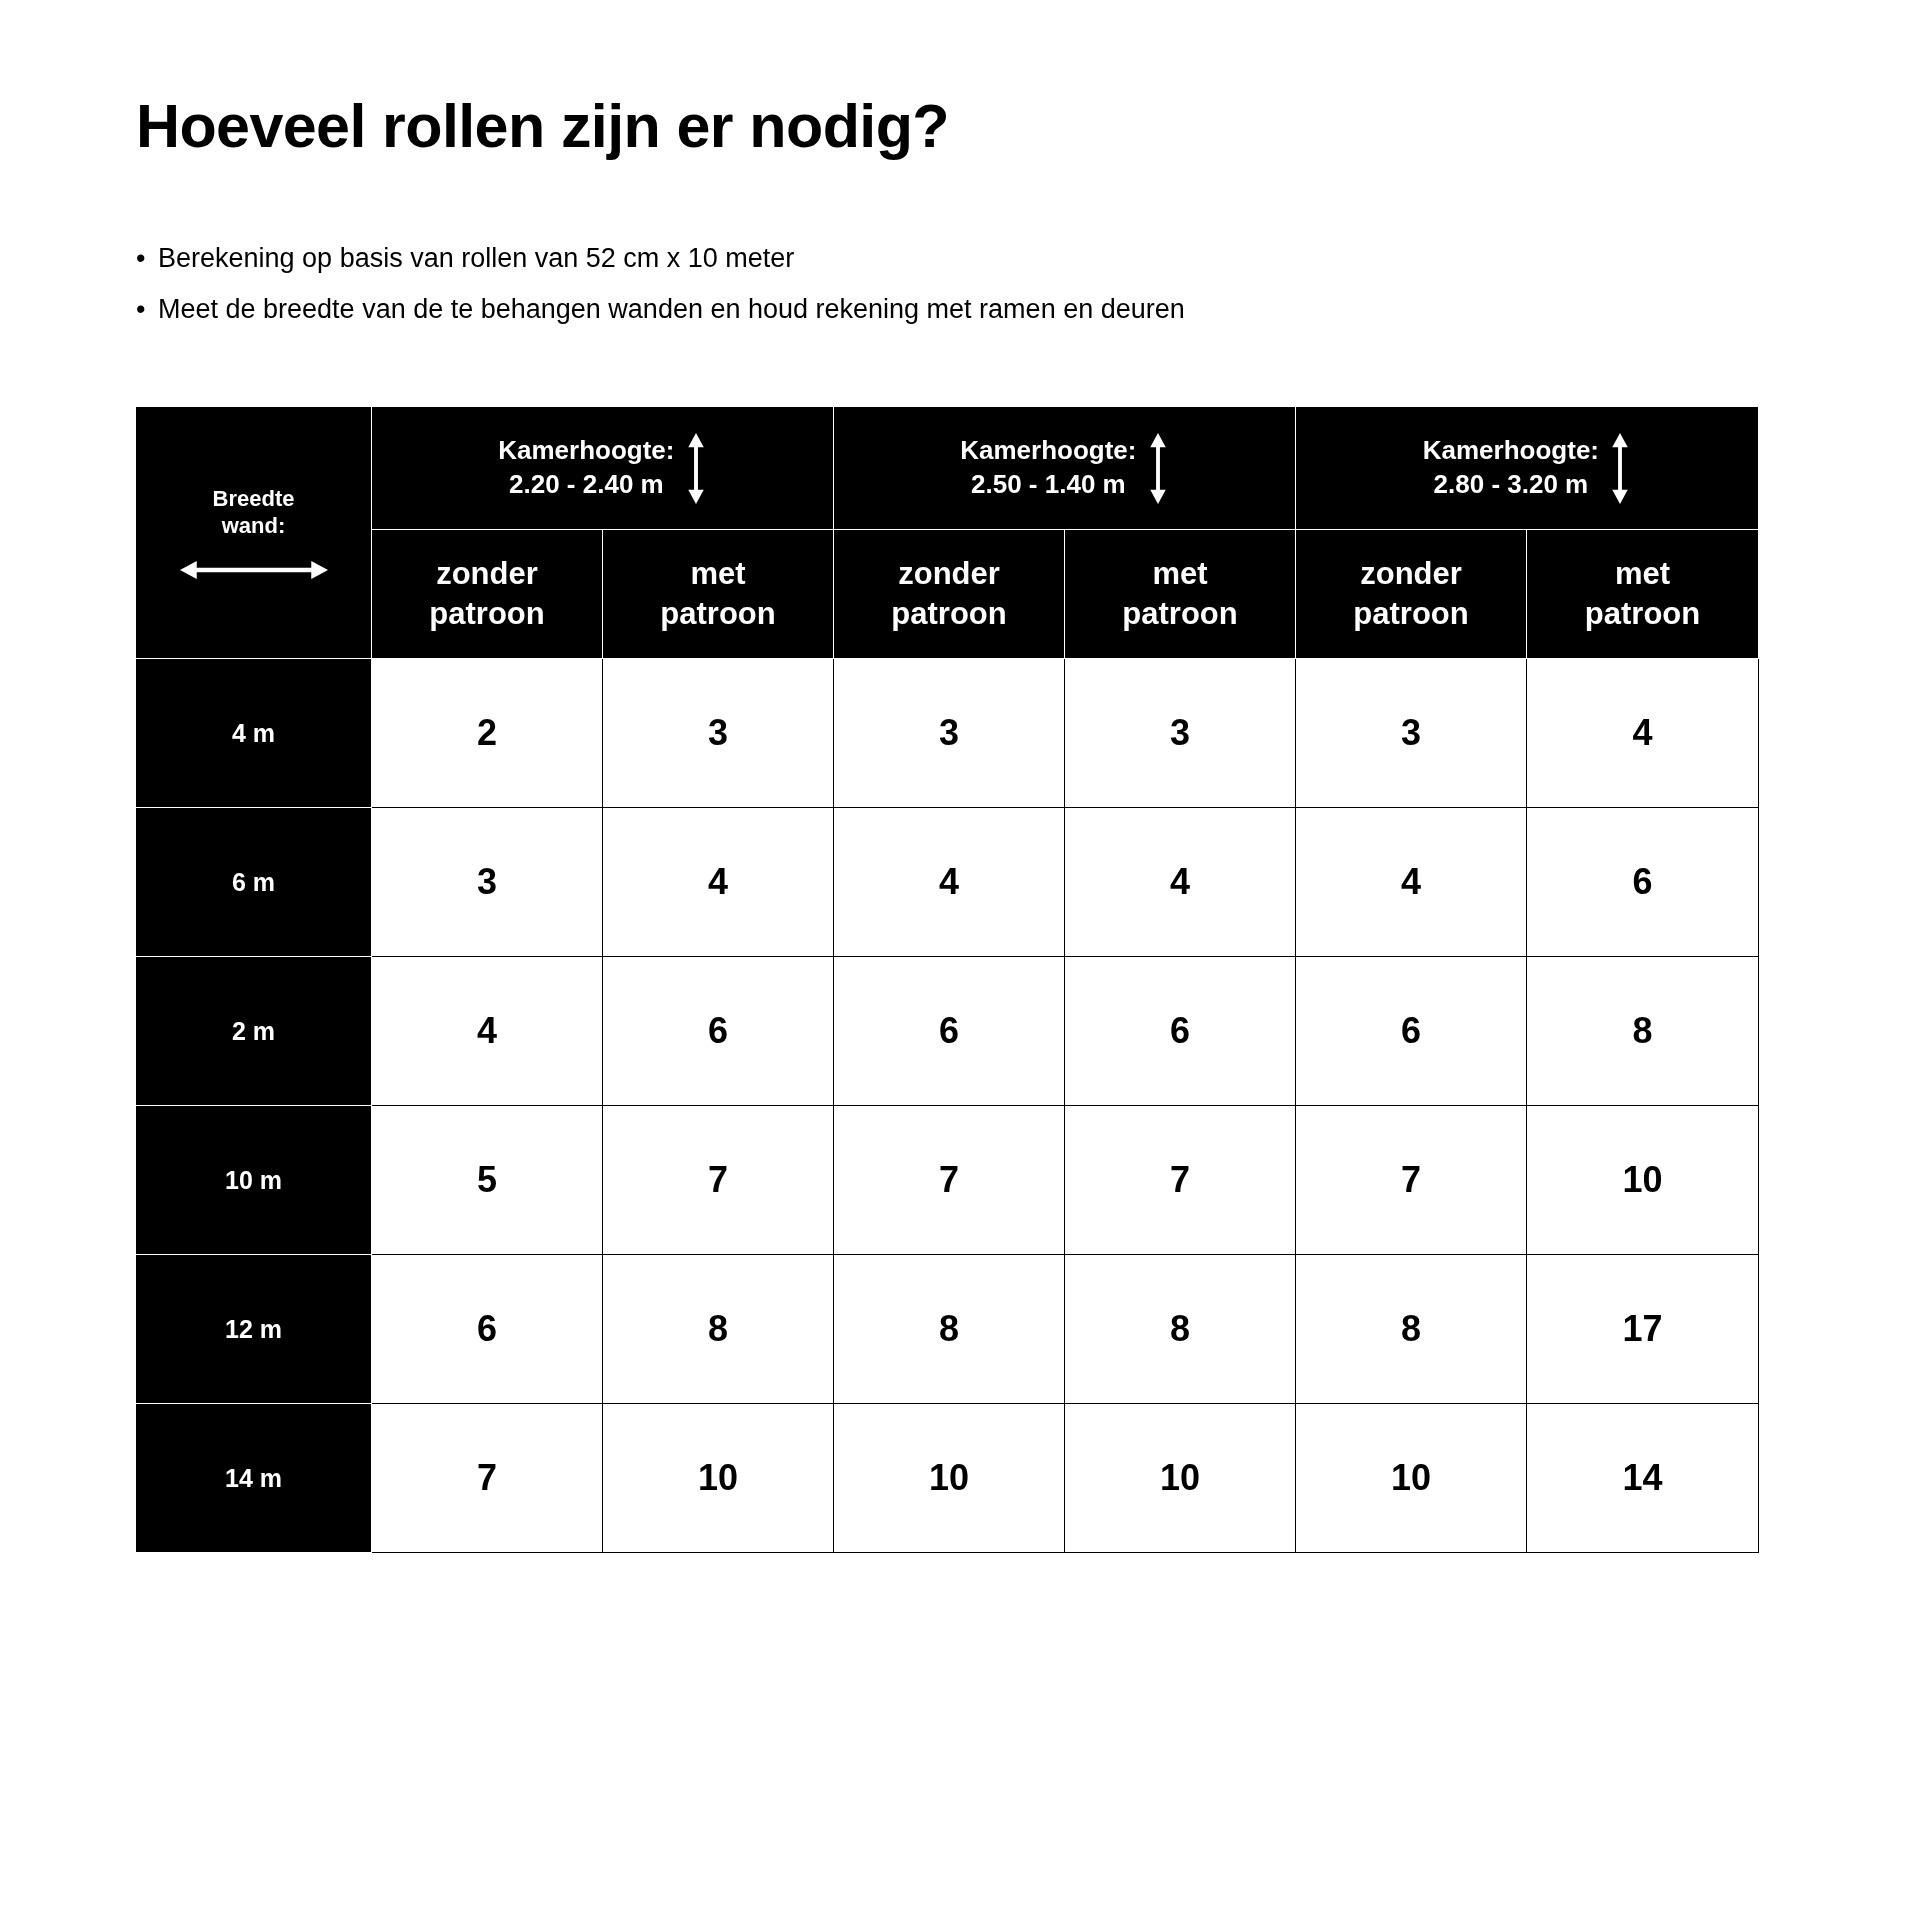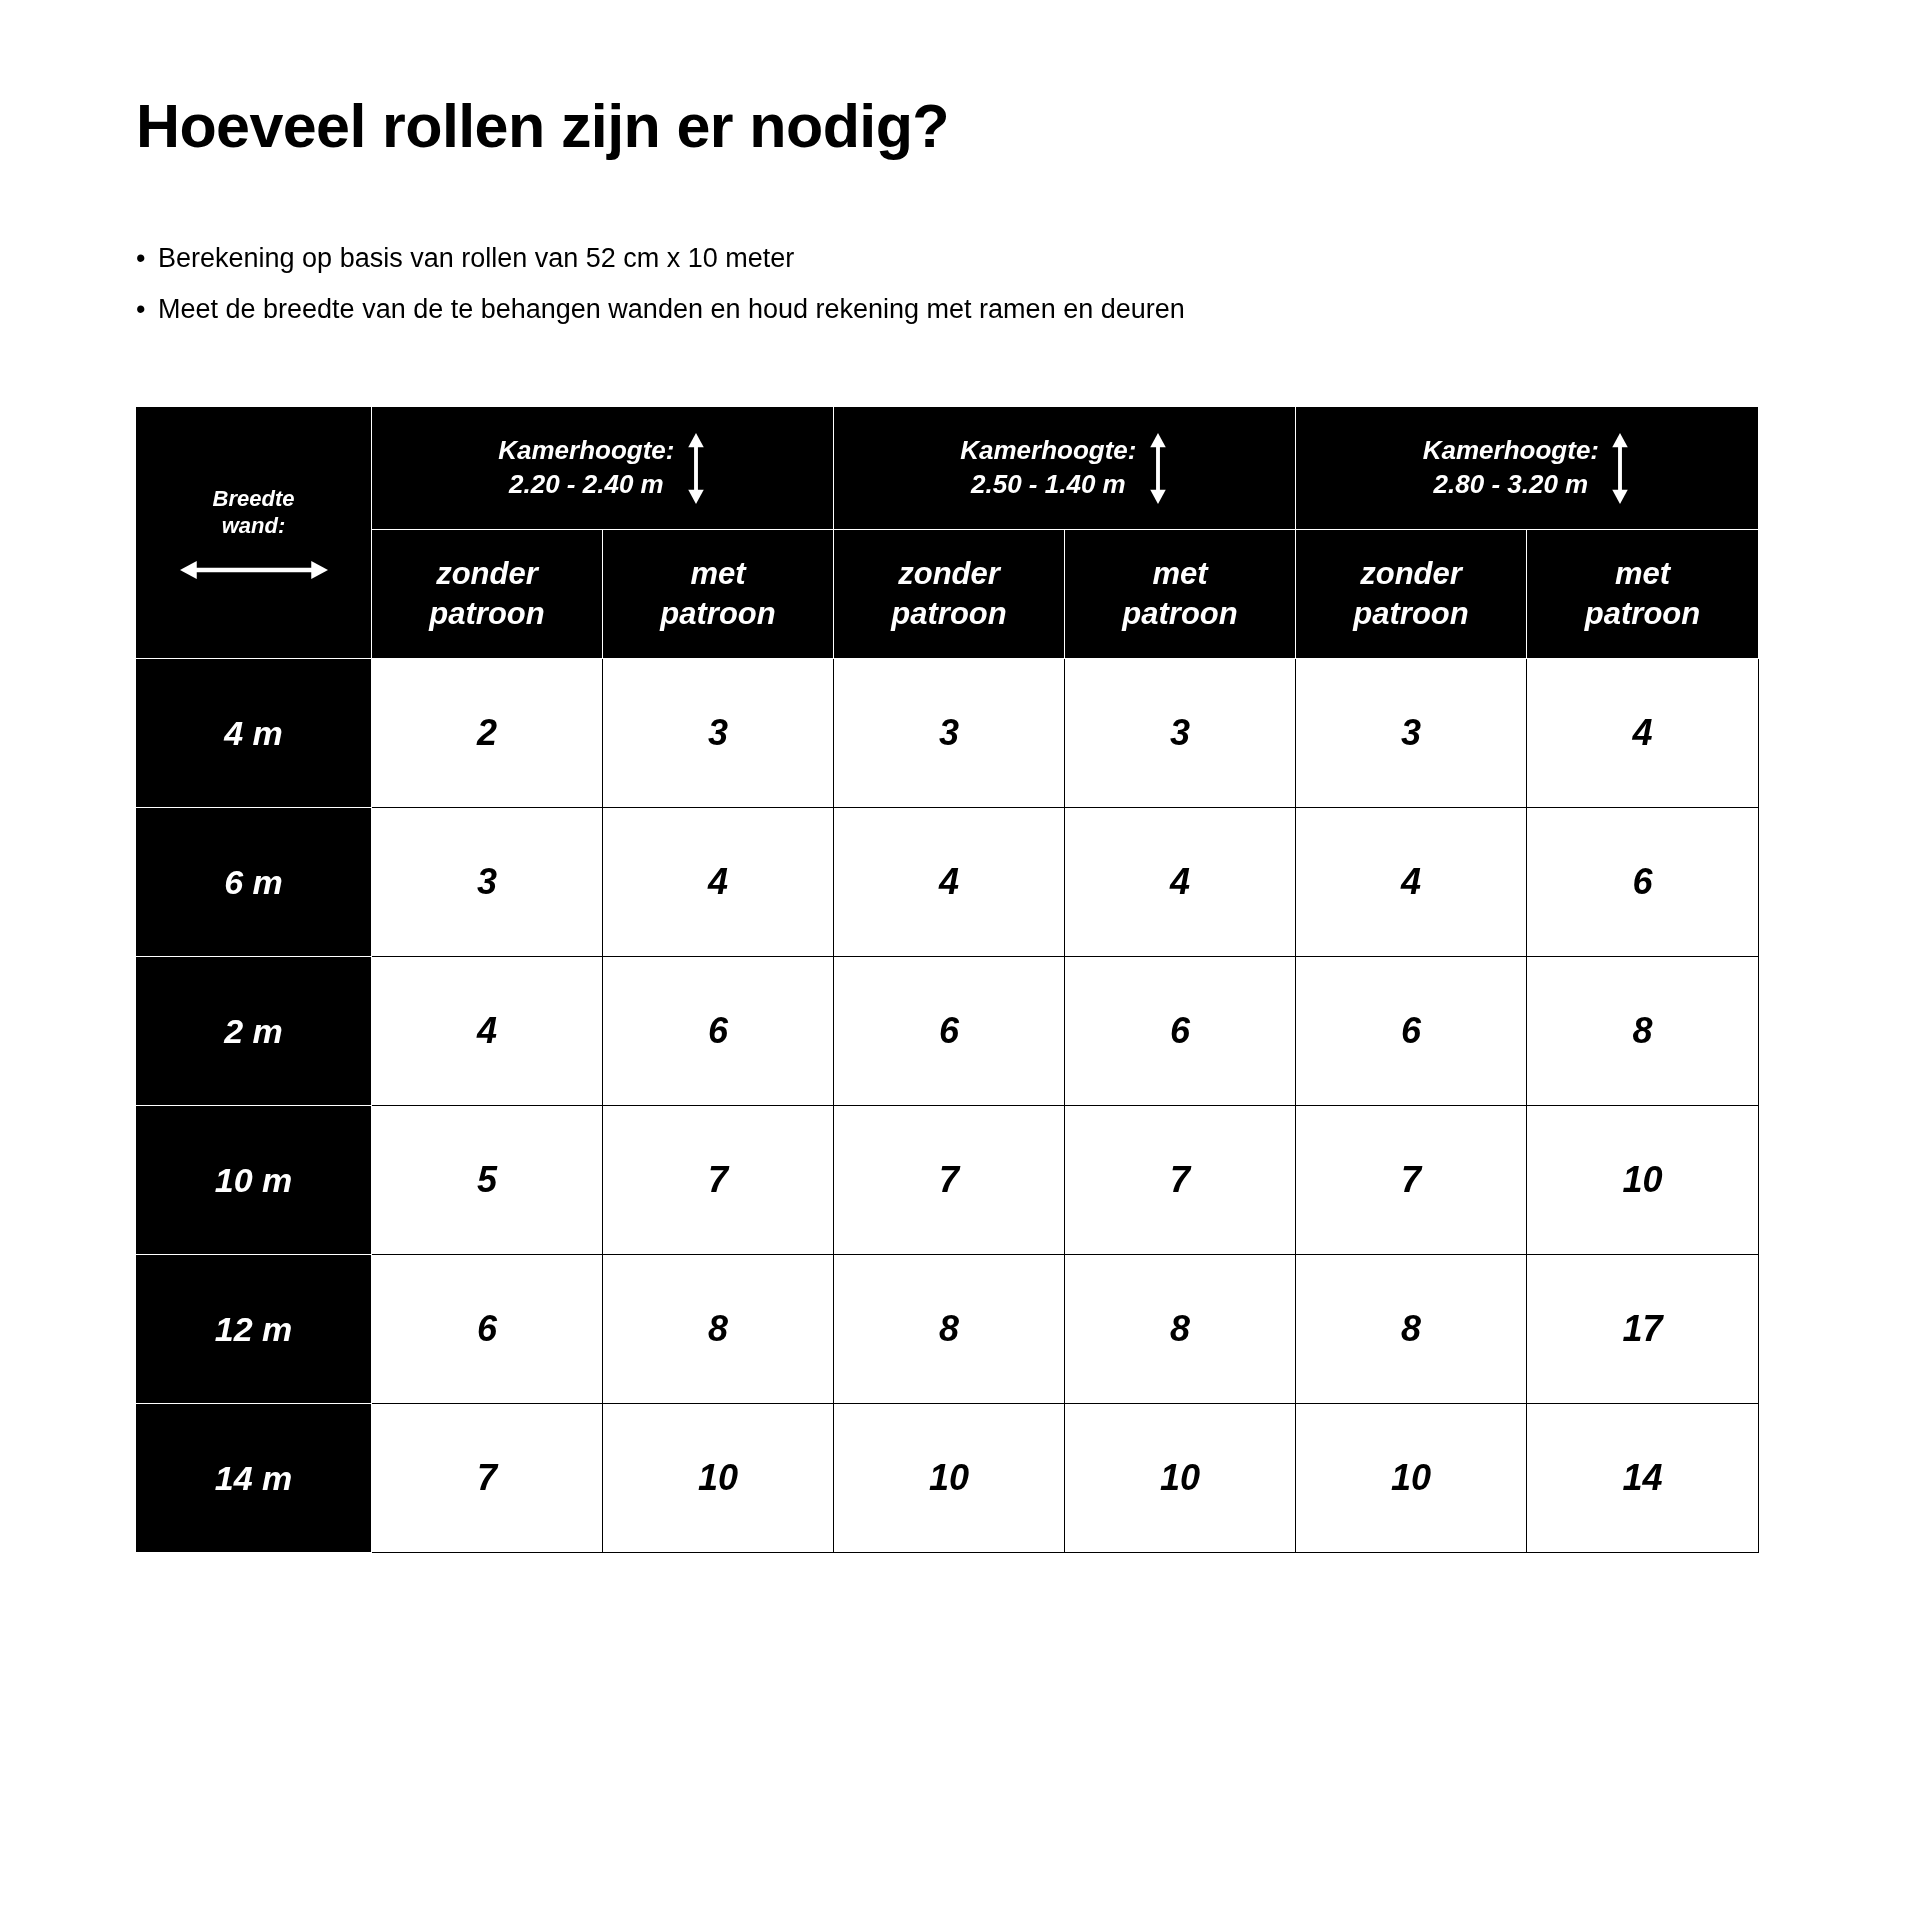--- a/index.html
+++ b/index.html
@@ -65,21 +65,20 @@
     table-layout: fixed;
     width: 1624px;
     background: #ffffff;
   }
   table.rolls td, table.rolls th {
     border: 1.9px solid #000000;
     padding: 0;
     margin: 0;
     text-align: center;
     vertical-align: middle;
-    font-style: italic;
   }
   .hdr-black {
     background: #000000;
     color: #ffffff;
     border-color: #ffffff !important;
   }
   .corner {
     background: #000000;
     color: #ffffff;
     width: 236px;
@@ -114,21 +113,21 @@
   }
   .sub-head {
     height: 128px;
     font-size: 31px;
     font-weight: bold;
     line-height: 1.3;
   }
   .rowlabel {
     background: #000000;
     color: #ffffff;
-    font-size: 34px;
+    font-size: 25px;
     font-weight: bold;
     border-color: #ffffff !important;
     height: 148px;
   }
   .cell {
     font-size: 36px;
     font-weight: bold;
     height: 148px;
     background: #ffffff;
     color: #000000;

